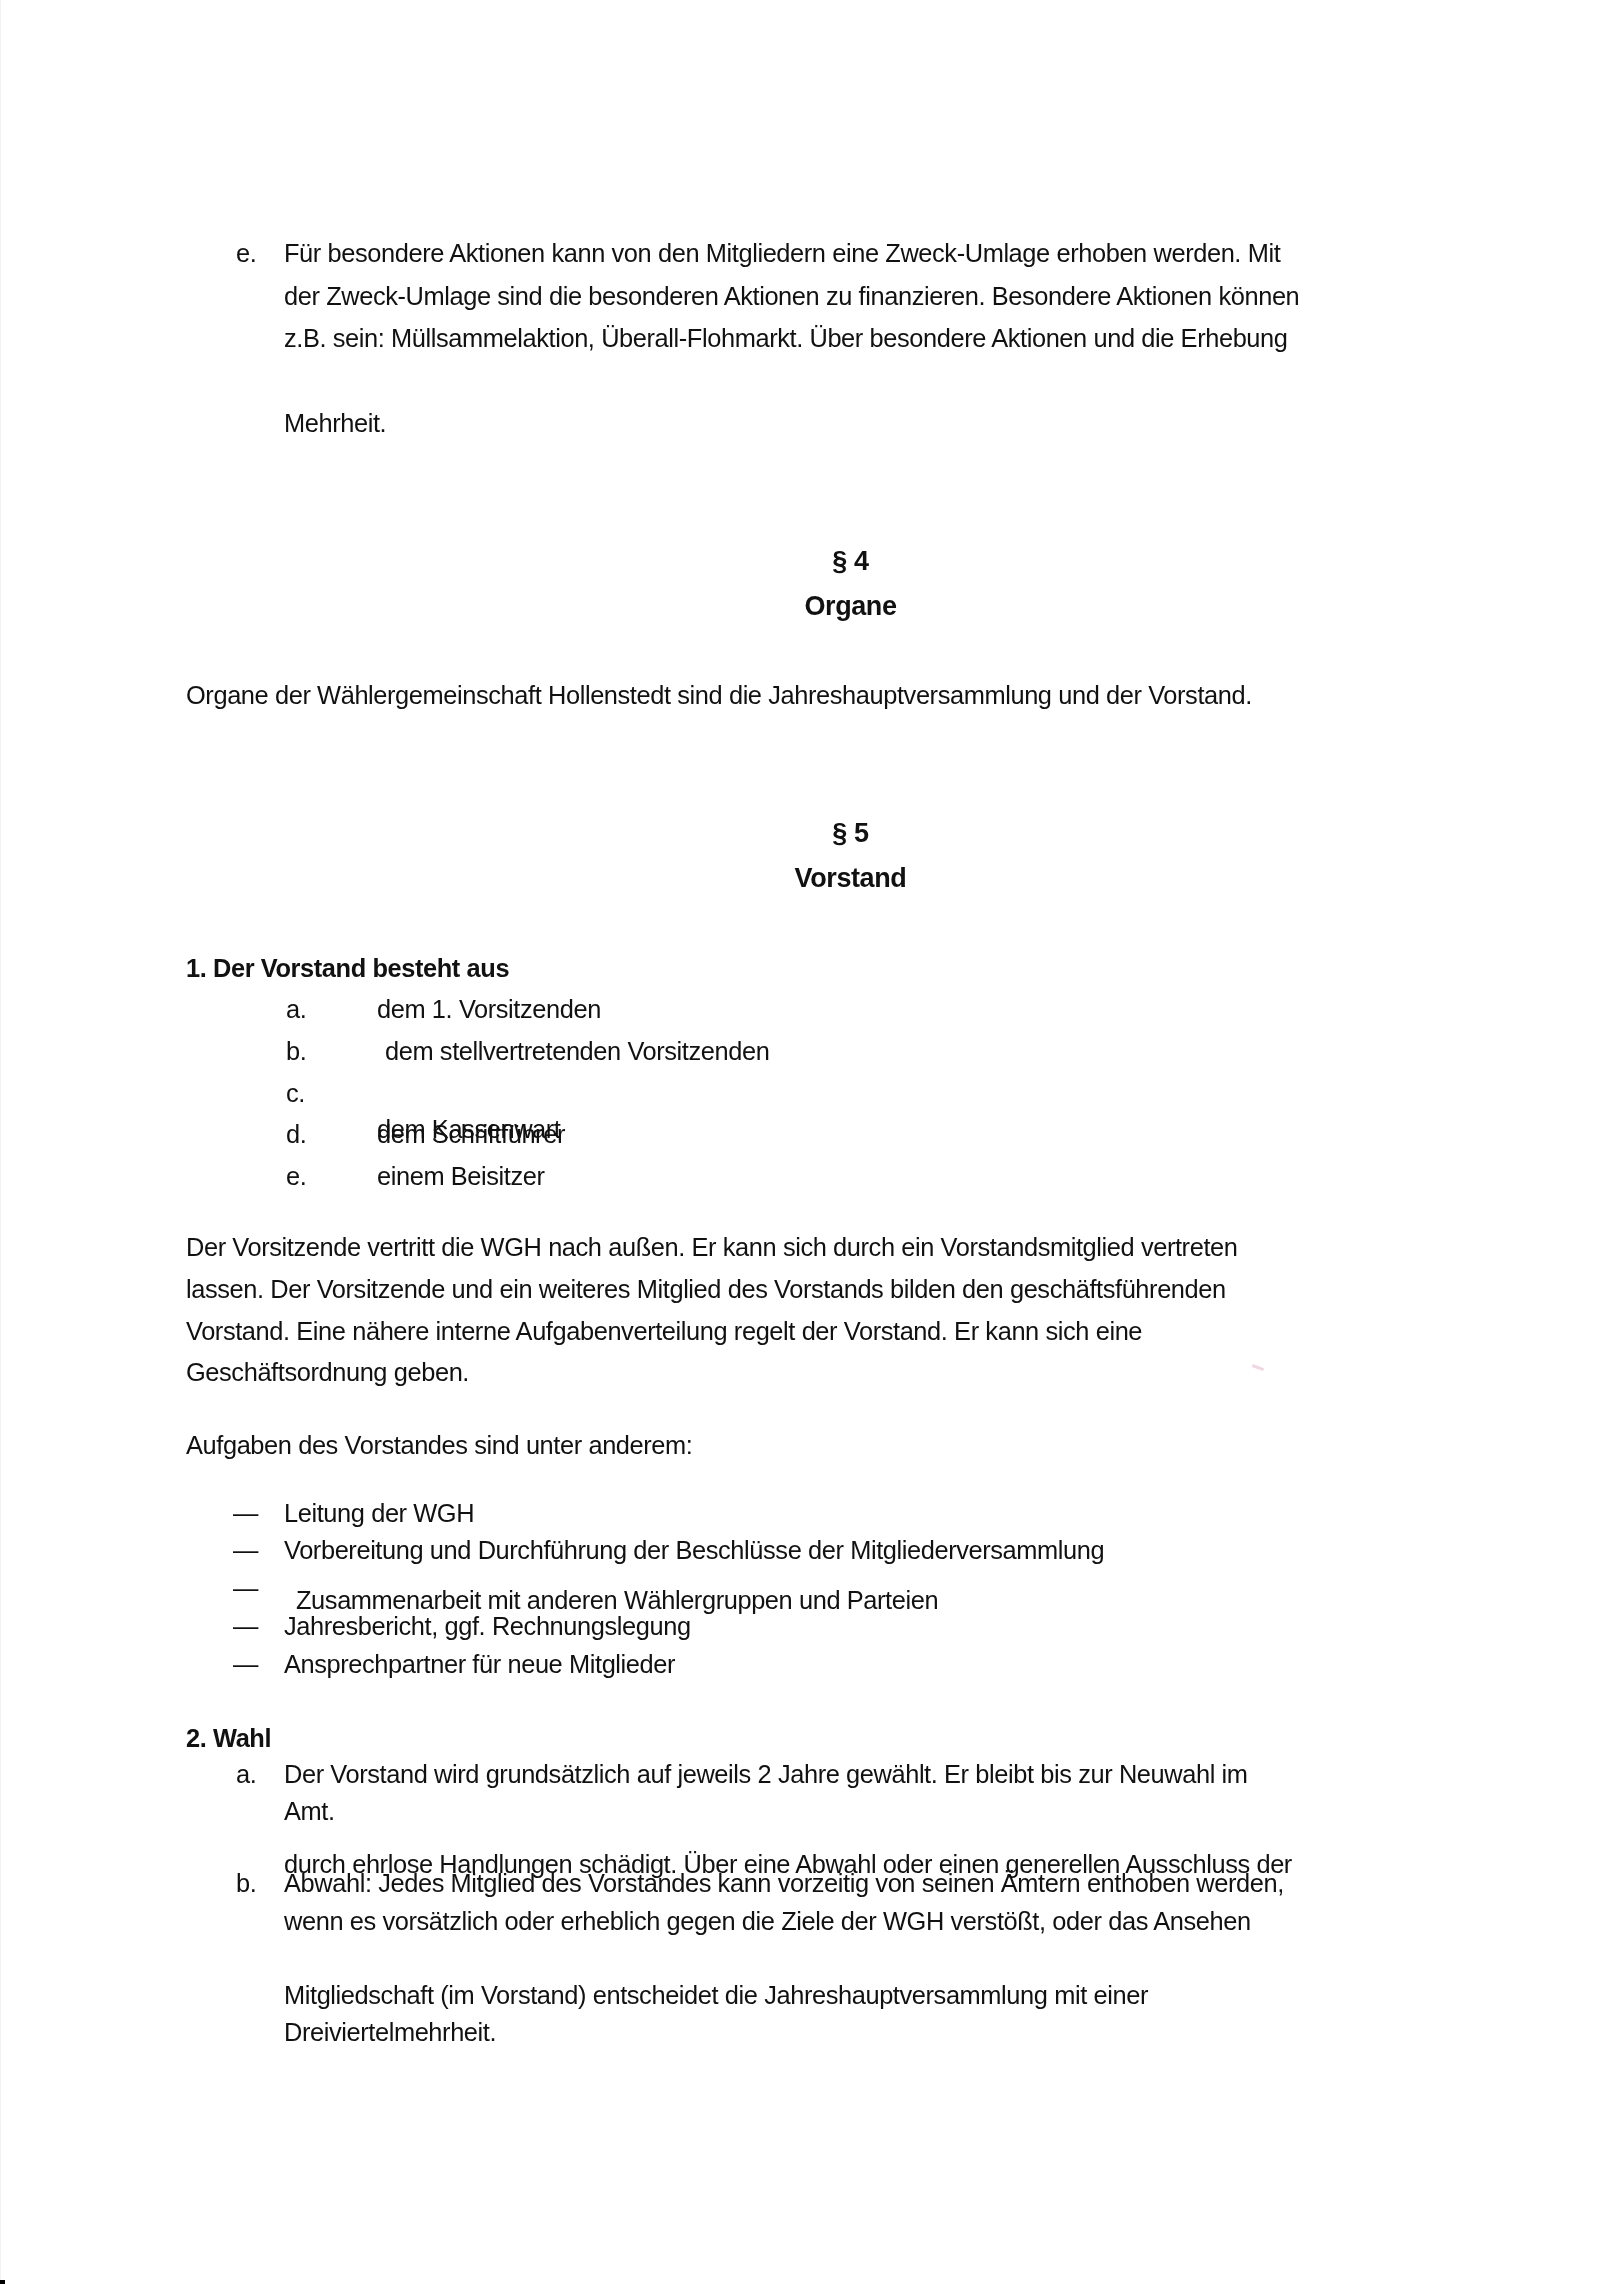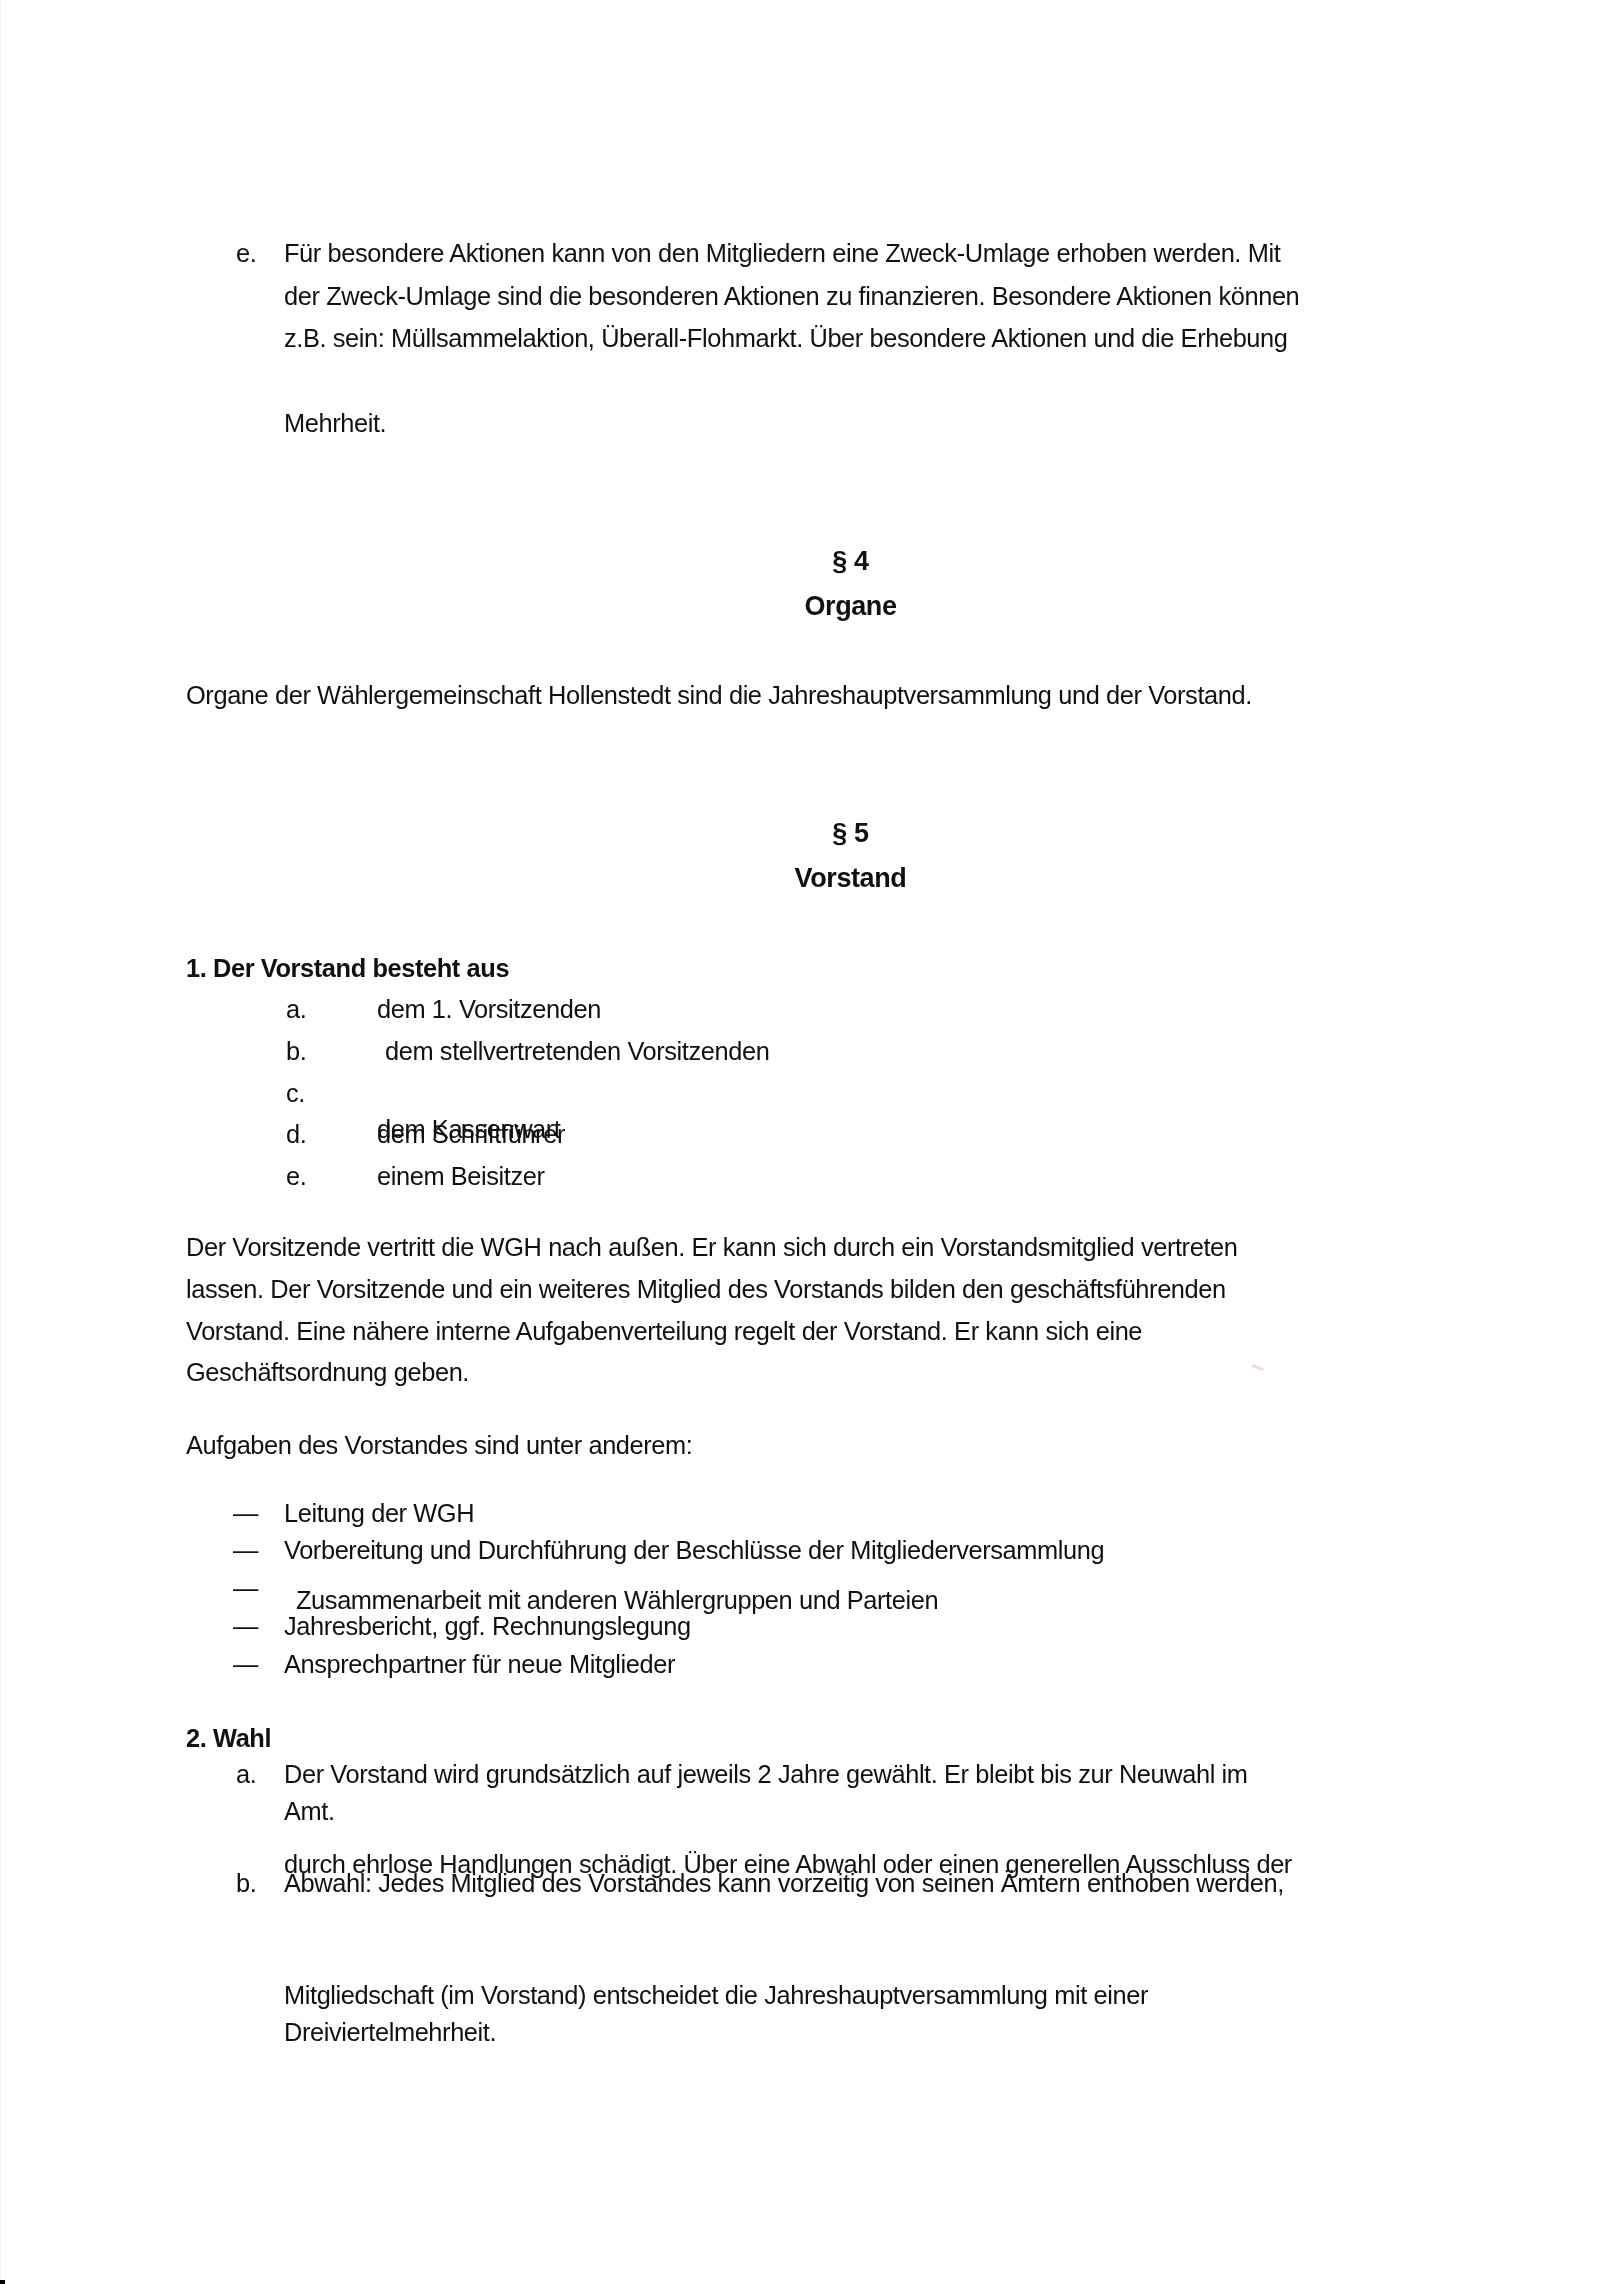--- a/index.html
+++ b/index.html
@@ -65,19 +65,20 @@
   <div class="t" style="left:284px; top:1652px;">Ansprechpartner für neue Mitglieder</div>
 
   <div class="t b" style="left:186px; top:1726px;">2. Wahl</div>
 
   <div class="t" style="left:236px; top:1762px;">a.</div>
   <div class="t" style="left:284px; top:1762px;">Der Vorstand wird grundsätzlich auf jeweils 2 Jahre gewählt. Er bleibt bis zur Neuwahl im</div>
   <div class="t" style="left:284px; top:1799px;">Amt.</div>
 
   <div class="t" style="left:236px; top:1871px;">b.</div>
   <div class="t" style="left:284px; top:1871px;">Abwahl:  Jedes Mitglied des Vorstandes kann vorzeitig von seinen Ämtern enthoben werden,</div>
+  <div class="t" style="left:284px; top:1909px;">wenn es vorsätzlich oder erheblich gegen die Ziele der WGH verstößt, oder das Ansehen</div>
   <div class="t" style="left:284px; top:1852px;">durch ehrlose Handlungen schädigt. Über eine Abwahl oder einen generellen Ausschluss der</div>
   <div class="t" style="left:284px; top:1983px;">Mitgliedschaft (im Vorstand) entscheidet die Jahreshauptversammlung mit einer</div>
   <div class="t" style="left:284px; top:2020px;">Dreiviertelmehrheit.</div>
 
   <div class="scanmark"></div>
 </div>
 
 
 </body></html>

